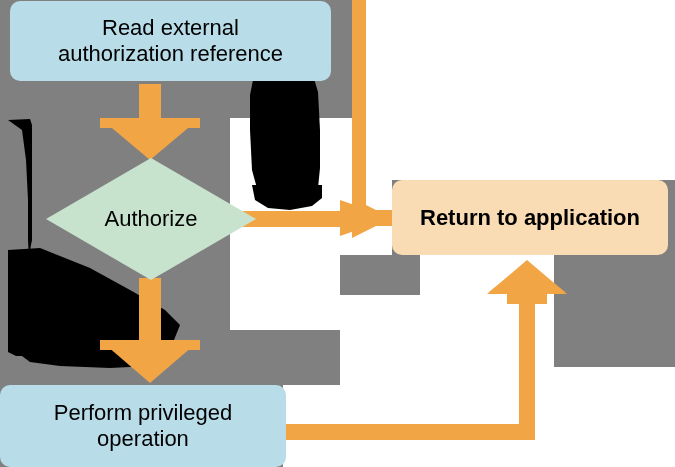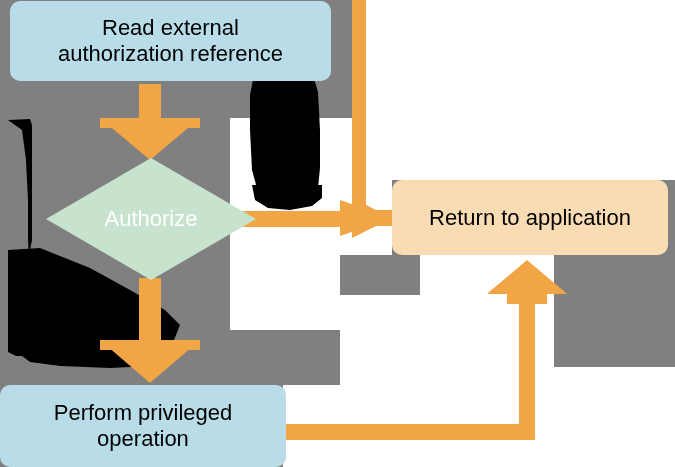--- a/index.html
+++ b/index.html
@@ -32,21 +32,21 @@
   .node-label {
     display: block;
     white-space: pre-line;
     padding: 0 10px;
   }
   .diamond-label {
     position: absolute;
     display: flex;
     align-items: center;
     justify-content: center;
-    color: #ffffff;
+    color: #000000;
     text-align: center;
   }
 </style>
 </head>
 <body>
 
 <div id="canvas">
 
   <svg class="layer" viewBox="0 0 675 467" width="675" height="467" xmlns="http://www.w3.org/2000/svg">
 
@@ -114,17 +114,17 @@
   </svg>
   <div class="diamond-label" style="left:44px; top:156px; width:214px; height:126px; font-size:22px;">
     <span>Authorize</span>
   </div>
 
   <div class="node node-rect" style="left:0px; top:385px; width:286px; height:82px; background:#b8dce8; font-size:22px;">
     <span class="node-label">Perform privileged
 operation</span>
   </div>
 
-  <div class="node node-rect" style="left:392px; top:180px; width:276px; height:75px; background:#fadcb4; font-size:22px;">
+  <div class="node node-rect" style="left:392px; top:180px; width:276px; height:75px; background:#fadcb4; font-size:22px;font-weight:bold;">
     <span class="node-label">Return to application</span>
   </div>
 
 </div>
 
 </body></html>

